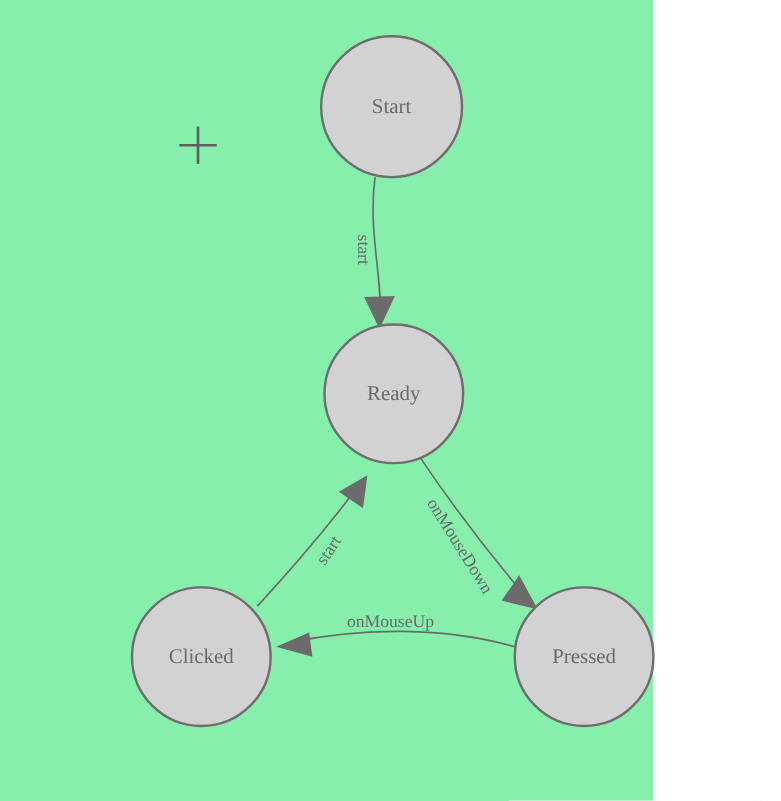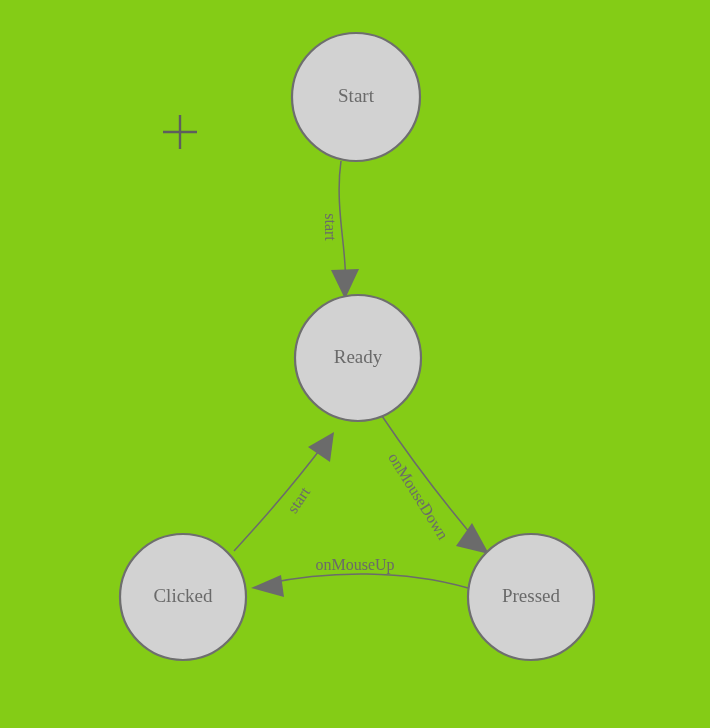--- a/index.html
+++ b/index.html
@@ -9,23 +9,23 @@
     background: #ffffff;
   }
   body {
     width: 710px;
     height: 728px;
     overflow: hidden;
     font-family: "Liberation Serif", "DejaVu Serif", serif;
   }
   #canvas-root {
     position: relative;
-    width: 710px;
+    width: 594px;
     height: 728px;
-    background: #84cc16;
+    background: #86efac;
   }
   svg.diagram {
     display: block;
     width: 710px;
     height: 728px;
   }
   .node-circle {
     fill: #d2d2d2;
     stroke: #6e6e6e;
     stroke-width: 2.2;

